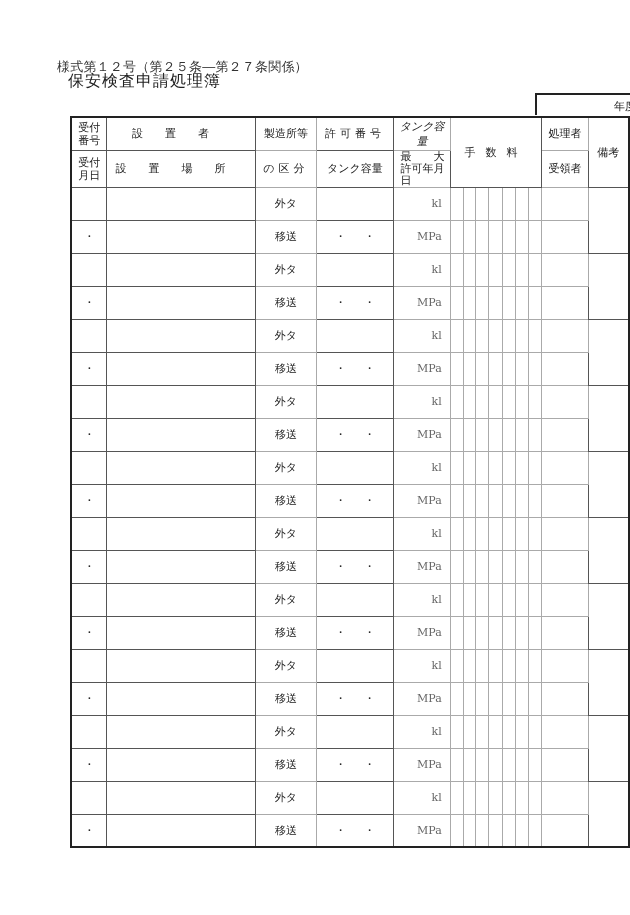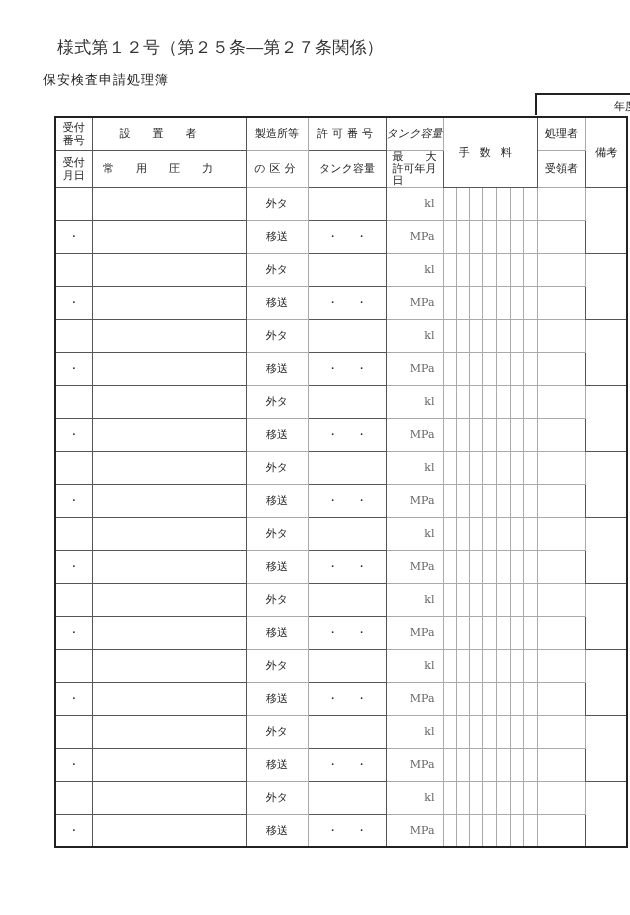--- a/index.html
+++ b/index.html
@@ -1,23 +1,23 @@
 <!DOCTYPE html>
 <html><head>
 <meta charset="utf-8">
 <style>
   html, body { margin: 0; padding: 0; background: #ffffff; }
   body { width: 630px; height: 915px; position: relative; overflow: hidden;
          font-family: "DejaVu Serif", "Liberation Serif", serif; color: #222; }
-  .form-ref { position: absolute; left: 57px; top: 36px; font-size: 17px; color: #333; letter-spacing: 0.2px; }
-  .form-title { position: absolute; left: 43px; top: 71px; font-size: 13px; color: #222; letter-spacing: 1px; font-family: Liberation Mono, monospace; }
+  .form-ref { position: absolute; left: 57px; top: 58px; font-size: 13px; color: #333; letter-spacing: 0.2px; }
+  .form-title { position: absolute; left: 68px; top: 71px; font-size: 16px; color: #222; letter-spacing: 1px; font-family: Liberation Mono, monospace; }
   .year-box { position: absolute; left: 535px; top: 93px; width: 108px; height: 22px;
               border: 2px solid #222; border-bottom: none; box-sizing: border-box;
               font-size: 11px; text-align: right; padding: 4px 5px 0 0; }
-  table.ledger { position: absolute; left: 54px; top: 116px; border-collapse: collapse;
+  table.ledger { position: absolute; left: 70px; top: 116px; border-collapse: collapse;
                  table-layout: fixed; border: 2px solid #222; }
   table.ledger td { border: 1px solid #555; padding: 0; text-align: center; vertical-align: middle;
                     font-size: 11px; box-sizing: border-box; }
   .hdr td { height: 33px; }
   .hdr-small { font-size: 10px; line-height: 13px; }
   .tiny { font-size: 8px; font-style: italic; }
   .spread { letter-spacing: 10px; font-family: Liberation Mono, monospace; }
   .spread-wide { letter-spacing: 22px; }
   .spread-mid { letter-spacing: 4px; }
   .grp-top td { border-top: 2px solid #222; }
@@ -68,21 +68,21 @@
       <td class="tiny light">タンク容量</td>
       <td colspan="7" rowspan="2" class="spread">手数料</td>
       <td class="light">処理者</td>
       <td rowspan="2">備考</td>
     </tr>
     <tr class="hdr">
       <td class="hdr-small">
         <div>受付</div>
         <div>月日</div>
       </td>
-      <td class="spread-wide">常用圧力</td>
+      <td class="spread-wide">設置場所</td>
       <td class="spread-mid light">の区分</td>
       <td>タンク容量</td>
       <td class="maxp light">
         <div>最　　大</div>
         <div>許可年月日</div>
       </td>
       <td class="light">受領者</td>
     </tr>
   <tr class="data grp-top">
         <td></td>

